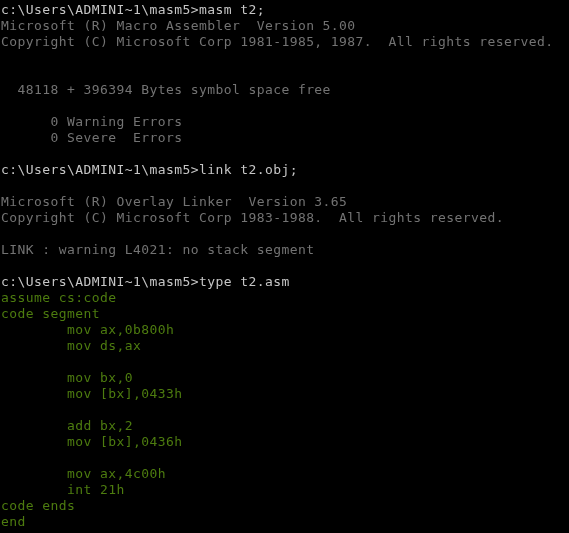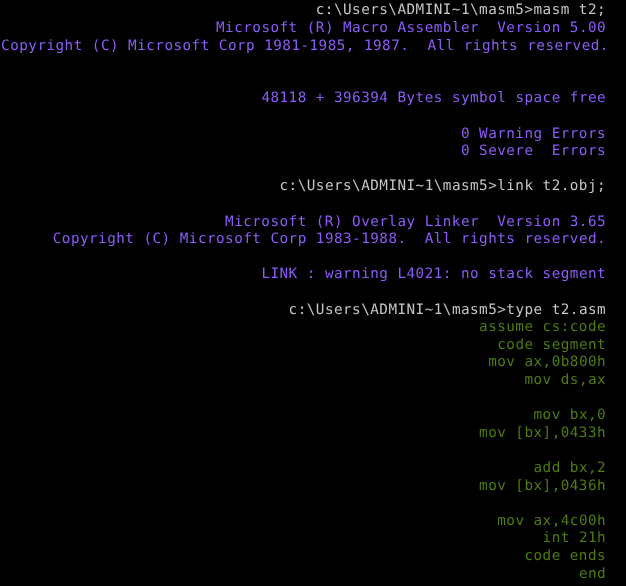--- a/index.html
+++ b/index.html
@@ -16,37 +16,36 @@
     overflow: hidden;
     font-family: "DejaVu Sans Mono", "Liberation Mono", monospace;
     font-size: 13px;
     line-height: 16px;
     letter-spacing: 0.42px;
     color: #c6c6c6;
   }
   #console-screen {
     padding: 2px 18px 0 1px;
     white-space: pre;
-    text-align: right;
   }
   .console-line {
     height: 16px;
     white-space: pre;
     display: block;
     font-variant-ligatures: none;
     -webkit-font-smoothing: none;
   }
   .console-line.blank {
     height: 16px;
   }
   .prompt-line {
     color: #c6c6c6;
   }
   .output-line {
-    color: #8b5cf6;
+    color: #737373;
   }
   .source-line {
     color: #4d7c0f;
   }
 </style>
 </head>
 <body>
 
 <div id="console-window">
   <div id="console-screen"><span class="console-line prompt-line">c:\Users\ADMINI~1\masm5&gt;masm t2;</span><span class="console-line output-line">Microsoft (R) Macro Assembler  Version 5.00</span><span class="console-line output-line">Copyright (C) Microsoft Corp 1981-1985, 1987.  All rights reserved.</span><span class="console-line blank"></span><span class="console-line blank"></span><span class="console-line output-line">  48118 + 396394 Bytes symbol space free</span><span class="console-line blank"></span><span class="console-line output-line">      0 Warning Errors</span><span class="console-line output-line">      0 Severe  Errors</span><span class="console-line blank"></span><span class="console-line prompt-line">c:\Users\ADMINI~1\masm5&gt;link t2.obj;</span><span class="console-line blank"></span><span class="console-line output-line">Microsoft (R) Overlay Linker  Version 3.65</span><span class="console-line output-line">Copyright (C) Microsoft Corp 1983-1988.  All rights reserved.</span><span class="console-line blank"></span><span class="console-line output-line">LINK : warning L4021: no stack segment</span><span class="console-line blank"></span><span class="console-line prompt-line">c:\Users\ADMINI~1\masm5&gt;type t2.asm</span><span class="console-line source-line">assume cs:code</span><span class="console-line source-line">code segment</span><span class="console-line source-line">        mov ax,0b800h</span><span class="console-line source-line">        mov ds,ax</span><span class="console-line blank"></span><span class="console-line source-line">        mov bx,0</span><span class="console-line source-line">        mov [bx],0433h</span><span class="console-line blank"></span><span class="console-line source-line">        add bx,2</span><span class="console-line source-line">        mov [bx],0436h</span><span class="console-line blank"></span><span class="console-line source-line">        mov ax,4c00h</span><span class="console-line source-line">        int 21h</span><span class="console-line source-line">code ends</span><span class="console-line source-line">end</span></div>

